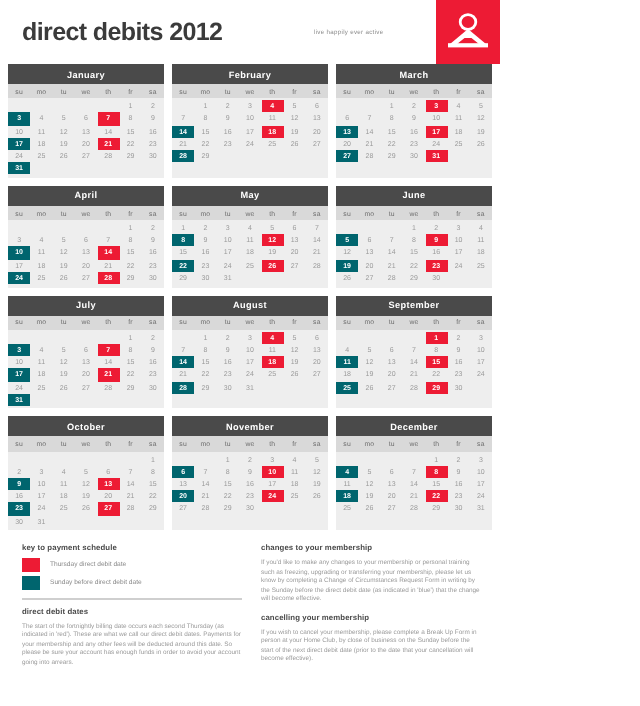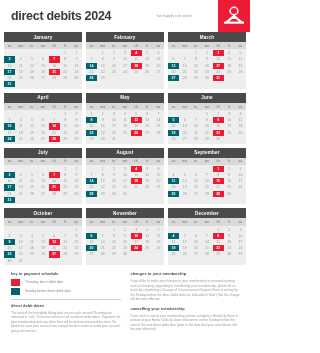--- a/index.html
+++ b/index.html
@@ -133,21 +133,21 @@
     color: #9a9a9a;
     margin-bottom: 4px;
   }
 </style>
 </head>
 <body>
 
 <div class="page">
 
   <div class="header">
-    <div class="title">direct debits 2024</div>
+    <div class="title">direct debits 2012</div>
     <div class="tagline">live happily ever active</div>
     <div class="logo">
       <svg width="24" height="22" viewBox="0 0 24 22" aria-hidden="true">
         <ellipse cx="12" cy="6" rx="4.6" ry="4.4" fill="#ffffff"></ellipse>
         <ellipse cx="12" cy="6" rx="3.2" ry="3.0" fill="#ED1B34"></ellipse>
         <path d="M3 17 L12 9.5 L21 17 L17.5 17 L12 12.6 L6.5 17 Z" fill="#ffffff"></path>
         <rect x="2" y="16.6" width="20" height="2.1" fill="#ffffff"></rect>
         <path d="M12 9.5 L15.5 14 L8.5 14 Z" fill="#ffffff"></path>
       </svg>
     </div>

